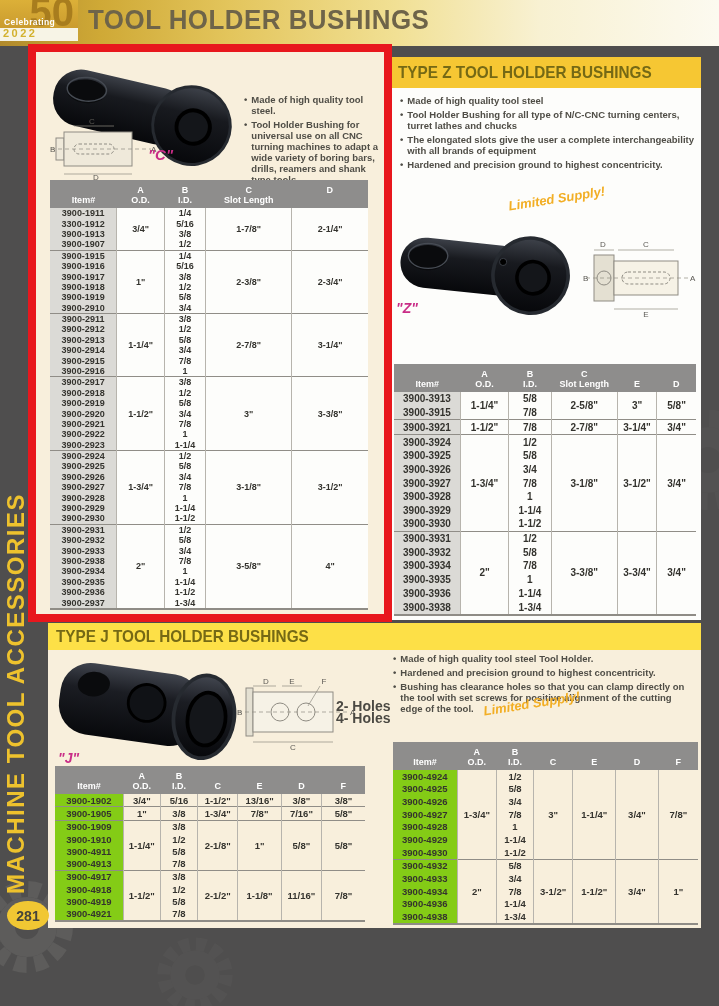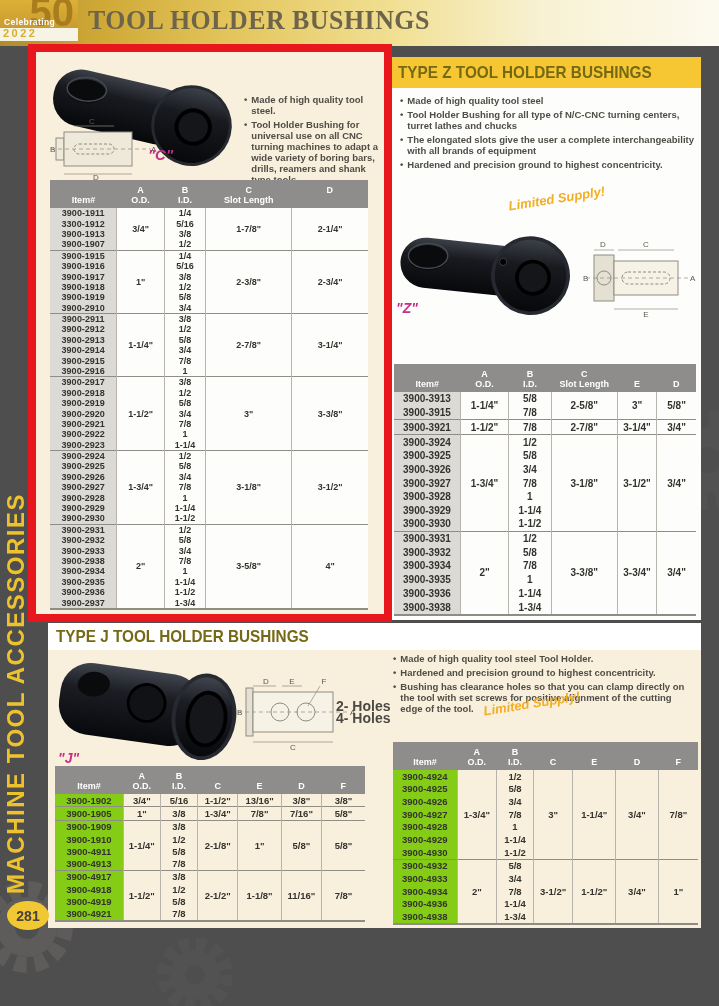--- a/index.html
+++ b/index.html
@@ -2,21 +2,21 @@
 <html><head>
 <meta charset="utf-8">
 <style>
   * { margin:0; padding:0; box-sizing:border-box; }
   body { background:#2e2d2d; font-family:"Liberation Sans", sans-serif; }
   .page { position:relative; width:719px; height:1006px; background:#4f4e4e; overflow:hidden;
           font-family:"Liberation Sans", sans-serif; }
 
   
   .hdr { position:absolute; left:0; top:0; width:719px; height:46px; z-index:4;
-         background:linear-gradient(90deg,#b18a2c 0%,#cfa936 14%,#e3c55c 32%,#f1e094 55%,#f8f1d2 75%,#fcfaf0 100%);font-family:Liberation Serif, serif; }
+         background:linear-gradient(90deg,#b18a2c 0%,#cfa936 14%,#e3c55c 32%,#f1e094 55%,#f8f1d2 75%,#fcfaf0 100%); }
   .hdr h1 { position:absolute; left:88px; top:5px; font-size:27px; font-weight:800; color:#6e6449;
             letter-spacing:.5px; transform:scaleX(.96); transform-origin:left center; white-space:nowrap; }
   .logo { position:absolute; left:0; top:0; width:78px; height:41px; z-index:5;
           background:linear-gradient(180deg,#dcb038,#c2922a); overflow:hidden; }
   .logo .big { position:absolute; right:4px; top:-10px; font-size:40px; font-weight:800; color:#a87d1e; }
   .logo .cel { position:absolute; left:4px; top:17px; font-size:8.5px; font-weight:700; color:#ffffff; letter-spacing:.4px; }
   .logo .yearstrip { position:absolute; left:0; top:28px; width:78px; height:13px; background:#f7f4e6; }
   .logo .year { position:absolute; left:3px; top:27px; font-size:11px; font-weight:800; color:#d3b12e; letter-spacing:2.5px; }
 
   
@@ -38,21 +38,21 @@
   .panel-head h2 { position:absolute; white-space:nowrap; font-weight:800; color:#756915; letter-spacing:0; }
 
   .type-c { left:36px; top:52px; width:348px; height:562px; background:#f8efdc; }
   .type-c .panel-head { height:40px; }
   .type-c .panel-head h2 { right:6px; top:10px; font-size:19px; transform:scaleX(.88); transform-origin:right center; }
 
   .type-z { left:390px; top:57px; width:311px; height:563px; background:#fdfdfb; }
   .type-z .panel-head { height:31px; }
   .type-z .panel-head h2 { left:8px; top:6px; font-size:17px; transform:scaleX(.9); transform-origin:left center; }
 
-  .type-j-head { left:48px; top:623px; width:653px; height:27px; background:#ffffff; }
+  .type-j-head { left:48px; top:623px; width:653px; height:27px; background:#fde047; }
   .type-j-head h2 { position:absolute; left:8px; top:4px; font-size:17px; font-weight:800; color:#756915;
                     transform:scaleX(.9); transform-origin:left center; white-space:nowrap; }
   .type-j { left:48px; top:650px; width:653px; height:278px; background:#f8efdc; }
 
   
   .bullets { position:absolute; }
   .bullet { display:flex; gap:4px; margin-bottom:3px; font-size:9.5px; line-height:11px;
             font-weight:700; color:#4f4d46; }
   .bullet .dot { flex:0 0 auto; }
 

